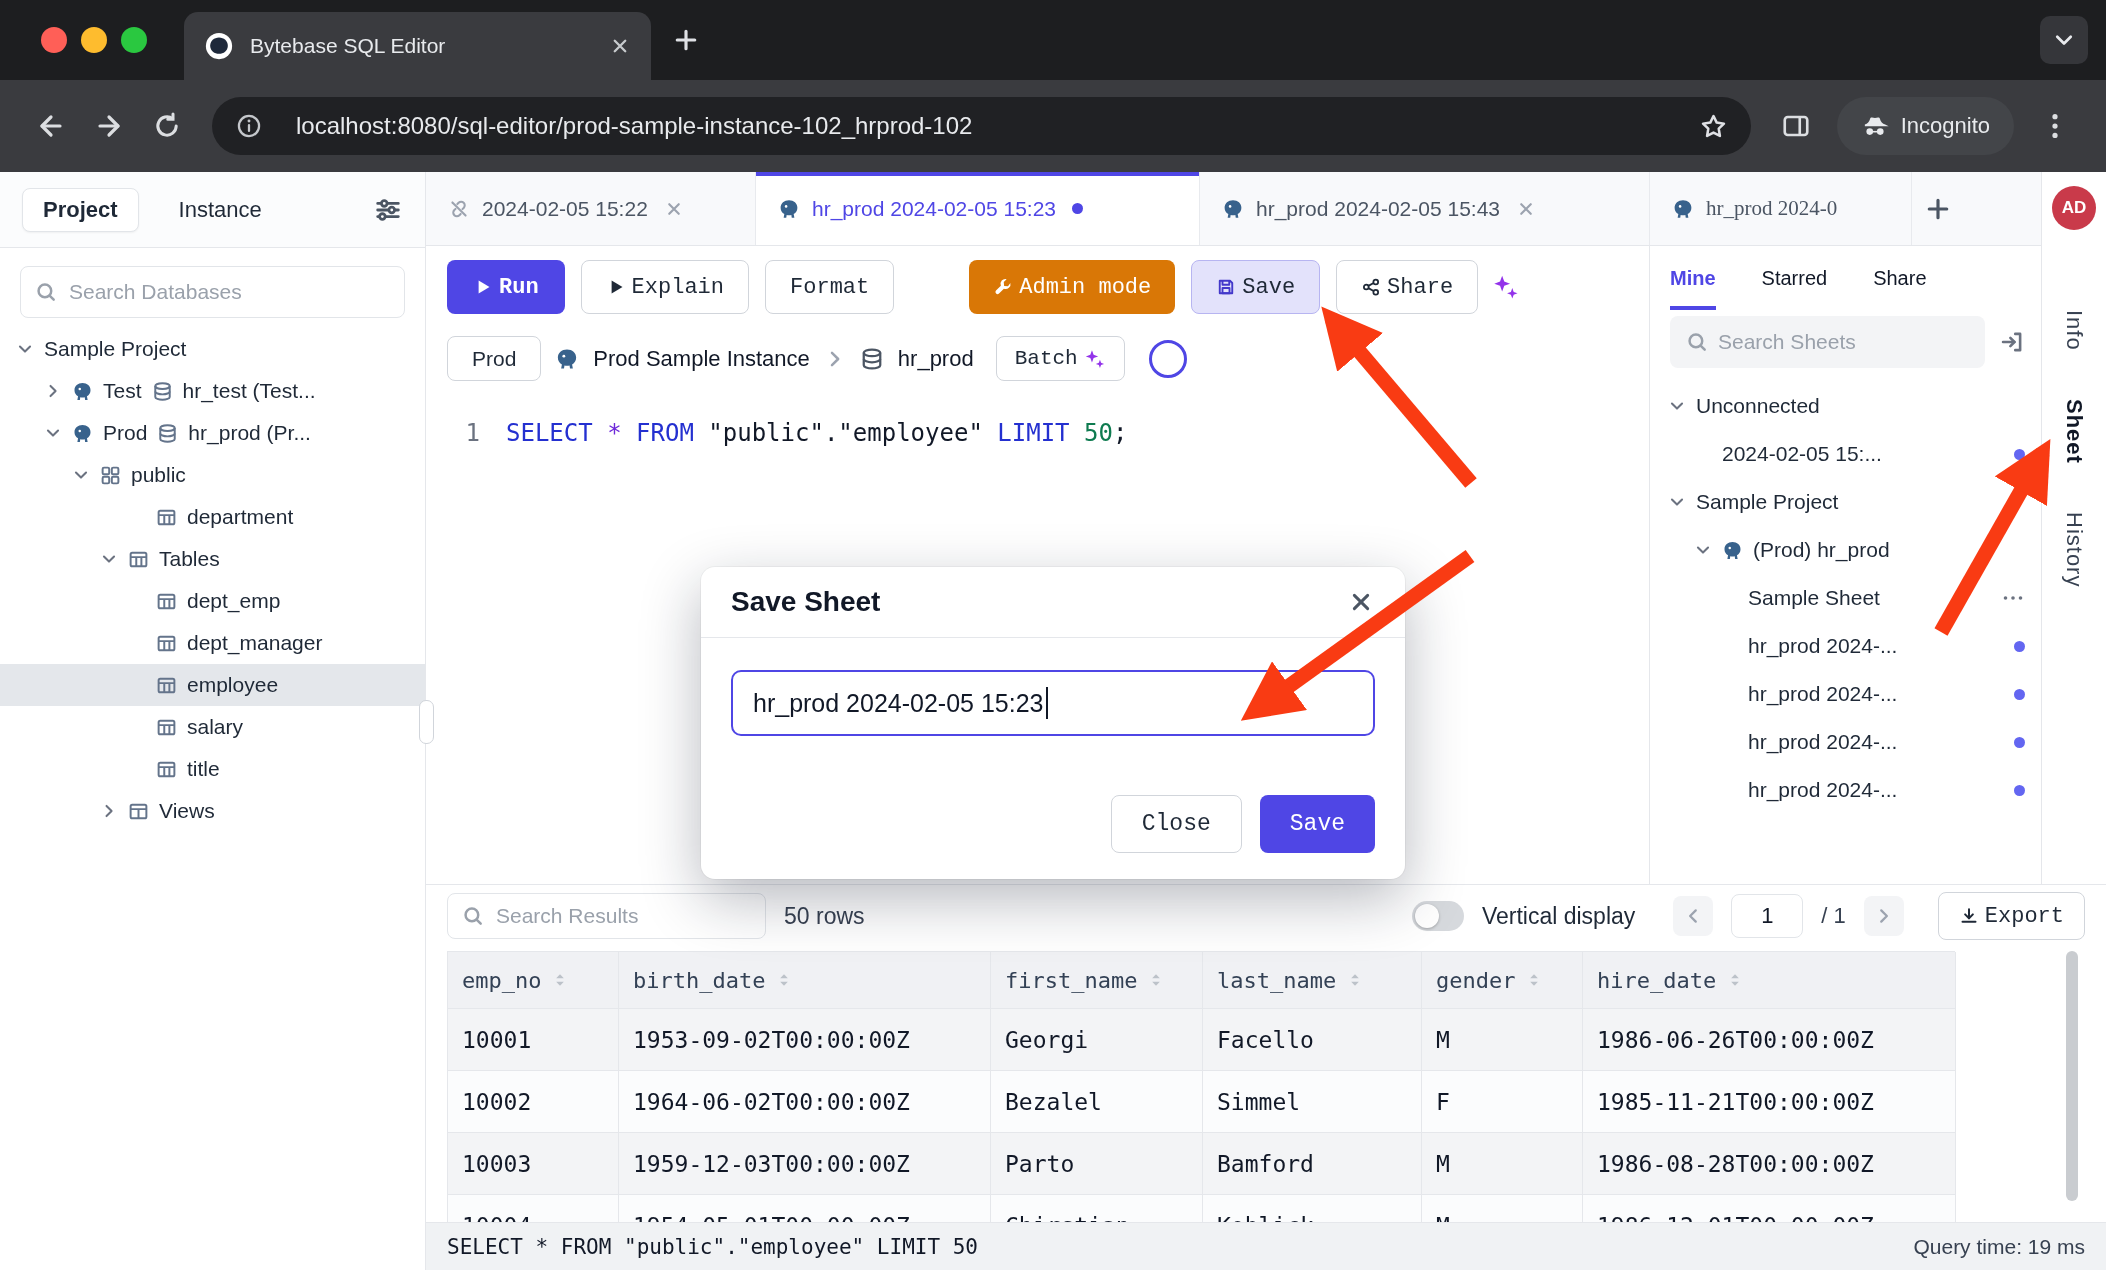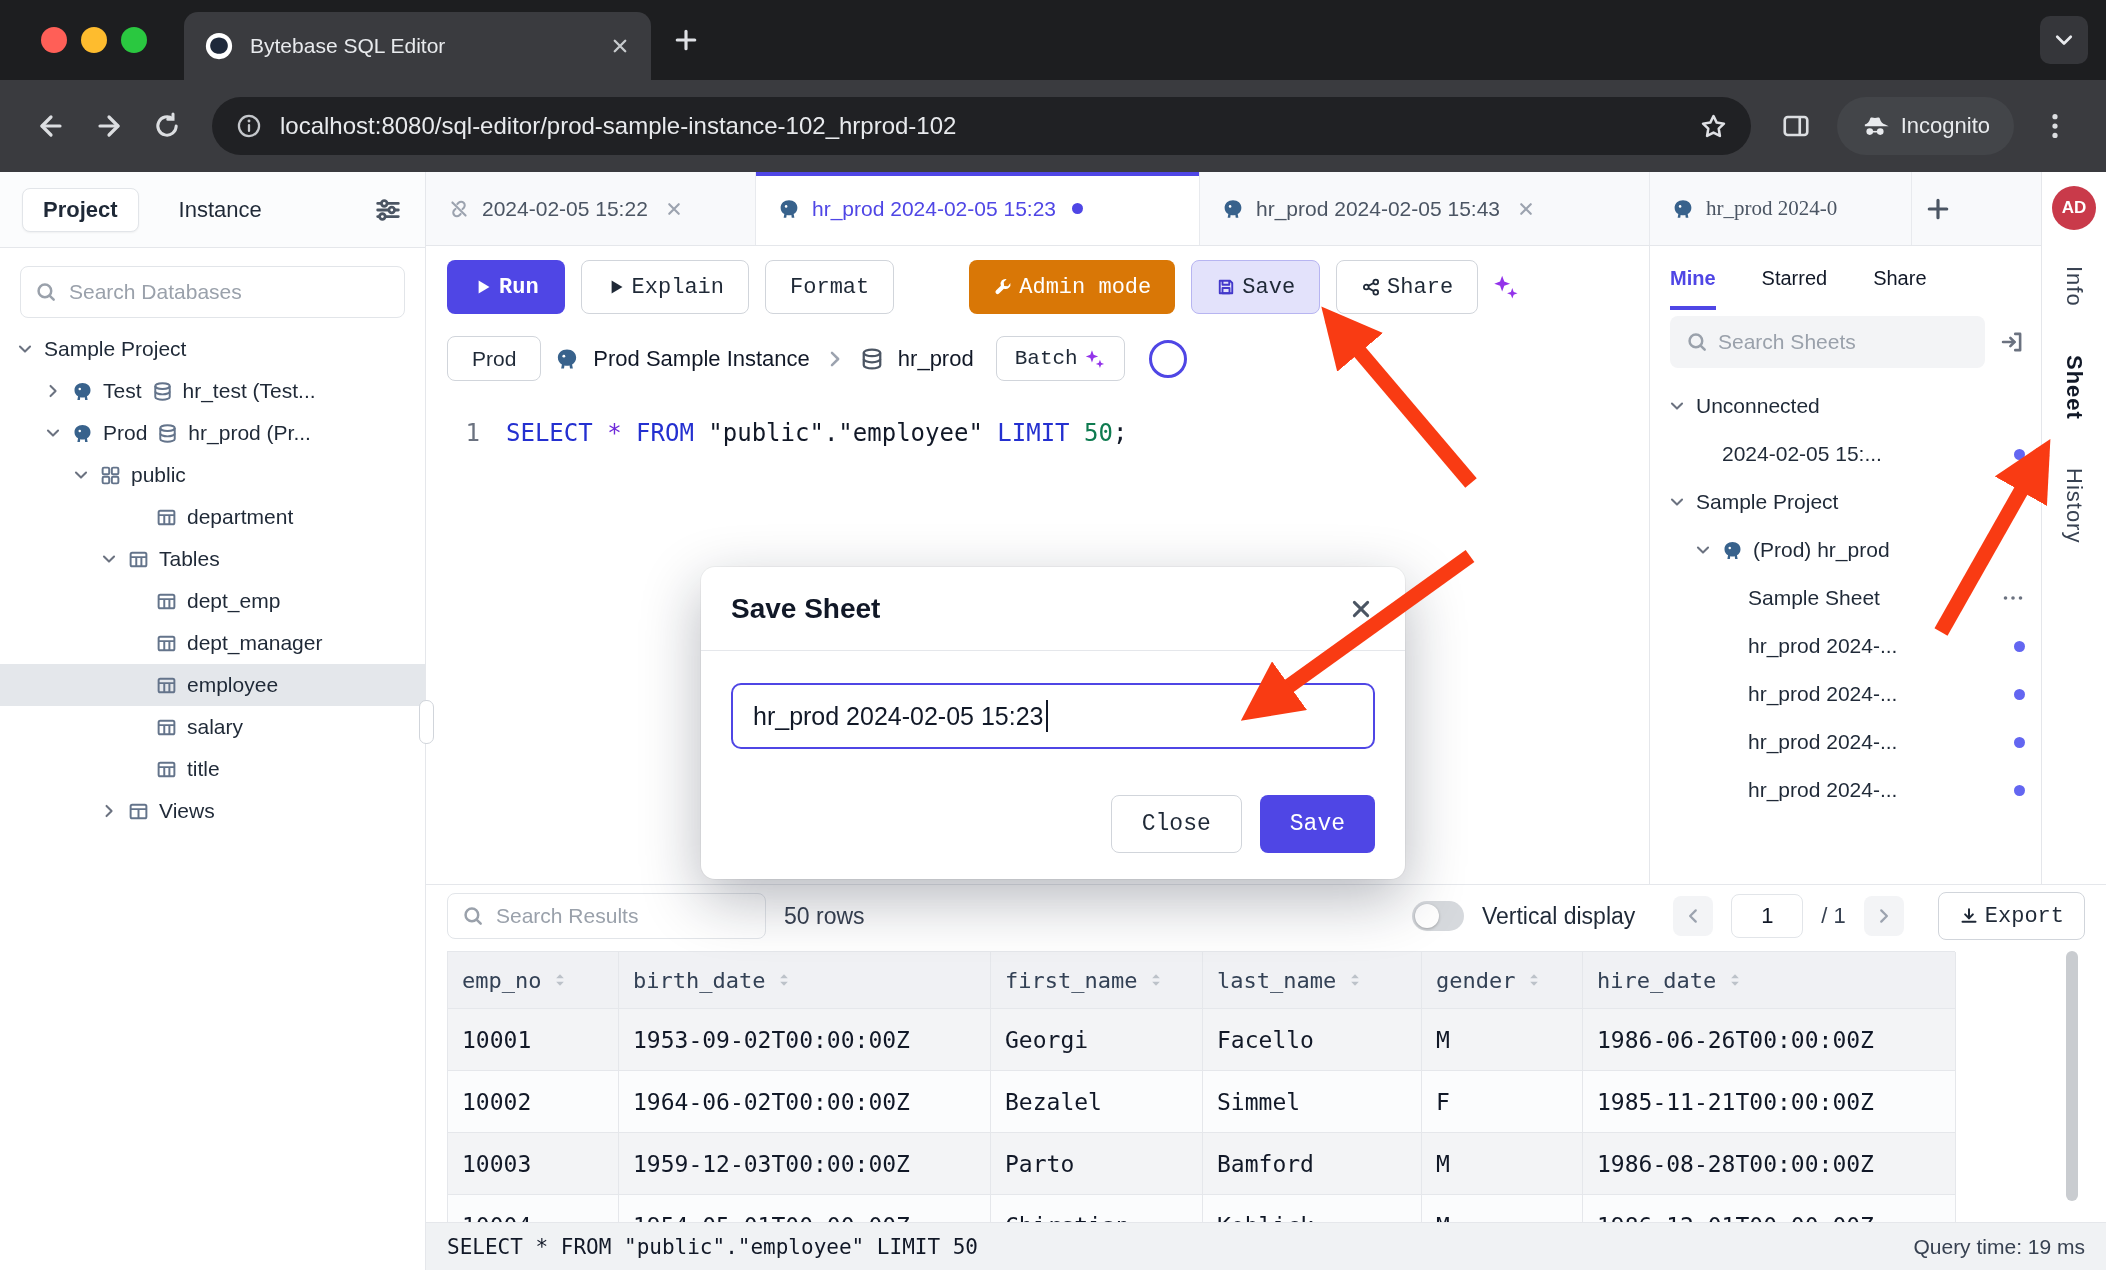--- a/index.html
+++ b/index.html
@@ -21,21 +21,21 @@
   .favicon { width:30px; height:30px; }
   .bt-title { flex:1; font-size:21px; white-space:nowrap; overflow:hidden; }
   .bt-close { width:22px; height:22px; color:#c7cacd; }
   .newtab { position:absolute; left:672px; top:26px; width:28px; height:28px; color:#dfe1e5; }
   .tabsearch { position:absolute; right:18px; top:16px; width:48px; height:48px; border-radius:10px; background:#35363a;
     display:flex; align-items:center; justify-content:center; }
   .tabsearch .icon { width:24px; height:24px; color:#e8eaed; }
   .btoolbar { height:92px; background:#3a3b3f; display:flex; align-items:center; padding:0 22px; }
   .nav { width:30px; height:30px; color:#dcdee1; margin:0 14px; }
   .omnibox { flex:1; height:58px; margin:0 16px; border-radius:29px; background:#202124; display:flex;
-    align-items:center; padding:0 24px; gap:18px; }
+    align-items:center; padding:0 24px; gap:34px; }
   .ob-info { width:26px; height:26px; color:#c4c7cb; }
   .ob-url { flex:1; color:#e8eaed; font-size:24px; white-space:nowrap; overflow:hidden; }
   .ob-star { width:27px; height:27px; color:#dfe1e5; }
   .incog { height:58px; border-radius:29px; background:#434549; display:flex; align-items:center; gap:12px;
     padding:0 24px; margin:0 12px; color:#e8eaed; font-size:22px; }
   .incog .icon { width:28px; height:28px; }
 
   
   .lsidebar { position:absolute; left:0; top:172px; width:426px; bottom:0; background:#fff;
     border-right:1px solid #e5e7eb; overflow:hidden; }
@@ -116,21 +116,21 @@
   .sheet-search .icon { width:22px; height:22px; color:#9aa1ab; }
   .collapse { width:26px; height:26px; color:#6b7280; }
   .sheet-tree { margin-top:14px; font-size:21px; color:#1f2937; }
   .srow { height:48px; display:flex; align-items:center; gap:10px; padding-right:16px; white-space:nowrap; overflow:hidden; }
   .srow-label { flex:1; overflow:hidden; text-overflow:ellipsis; }
   .sdot { width:11px; height:11px; border-radius:50%; background:#6366f1; flex:0 0 auto; }
   .smenu { width:24px; height:24px; color:#6b7280; }
 
   
   .rstrip { position:absolute; left:2041px; top:172px; width:65px; height:712px; background:#fff;
-    border-left:1px solid #e5e7eb; display:flex; flex-direction:column; align-items:center; }
+    border-left:1px solid #e5e7eb; display:flex; flex-direction:column; align-items:center;gap:44px; }
   .avatar { margin-top:14px; width:44px; height:44px; border-radius:50%; background:#c93a4a; color:#fff;
     font-size:17px; font-weight:700; display:flex; align-items:center; justify-content:center; }
   .vtabs { margin-top:36px; display:flex; flex-direction:column; align-items:center; gap:48px; }
   .vlabel { writing-mode:vertical-rl; font-size:22px; color:#374151; letter-spacing:1px; }
   .vlabel.active { color:#111827; font-weight:700; }
 
   
   .results { position:absolute; left:426px; top:884px; right:0; height:338px; background:#fff;
     border-top:1px solid #e5e7eb; overflow:hidden; }
   .rbar { height:62px; display:flex; align-items:center; padding:0 21px; gap:18px; }
@@ -164,21 +164,21 @@
 
   
   .statusbar { position:absolute; left:426px; right:0; bottom:0; height:48px; background:#f0f2f4;
     border-top:1px solid #e5e7eb; display:flex; align-items:center; padding:0 21px; }
   .st-query { font-family:"DejaVu Sans Mono", monospace; font-size:21px; color:#111827; white-space:nowrap; }
   .st-time { margin-left:auto; font-size:21px; color:#374151; white-space:nowrap; }
 
   
   .modal { position:absolute; left:701px; top:567px; width:704px; height:312px; background:#fff; border-radius:14px;
     box-shadow:0 20px 60px rgba(15,23,42,.30), 0 0 0 1px rgba(0,0,0,.04); z-index:40; }
-  .m-head { height:84px; display:flex; align-items:center; padding:16px 30px; border-bottom:1px solid #e5e7eb; }
+  .m-head { height:71px; display:flex; align-items:center; padding:16px 30px; border-bottom:1px solid #e5e7eb; }
   .m-title { font-size:28px; font-weight:600; color:#111827; }
   .m-close { margin-left:auto; width:28px; height:28px; color:#4b5563; }
   .m-input { margin:32px 30px 0; height:66px; border:2px solid #4f46e5; border-radius:10px; display:flex;
     align-items:center; padding:0 20px; font-size:25px; color:#111827; white-space:nowrap; overflow:hidden; }
   .caret { width:2px; height:32px; background:#111827; margin-left:2px; }
   .m-foot { position:absolute; right:30px; bottom:26px; display:flex; gap:18px; }
   .btn.mclose { border:1px solid #d1d5db; height:58px; padding:0 30px; font-size:23px; background:#fff; }
   .btn.msave { background:#4f46e5; color:#fff; height:58px; padding:0 30px; font-size:23px; font-weight:500; }
 
   

